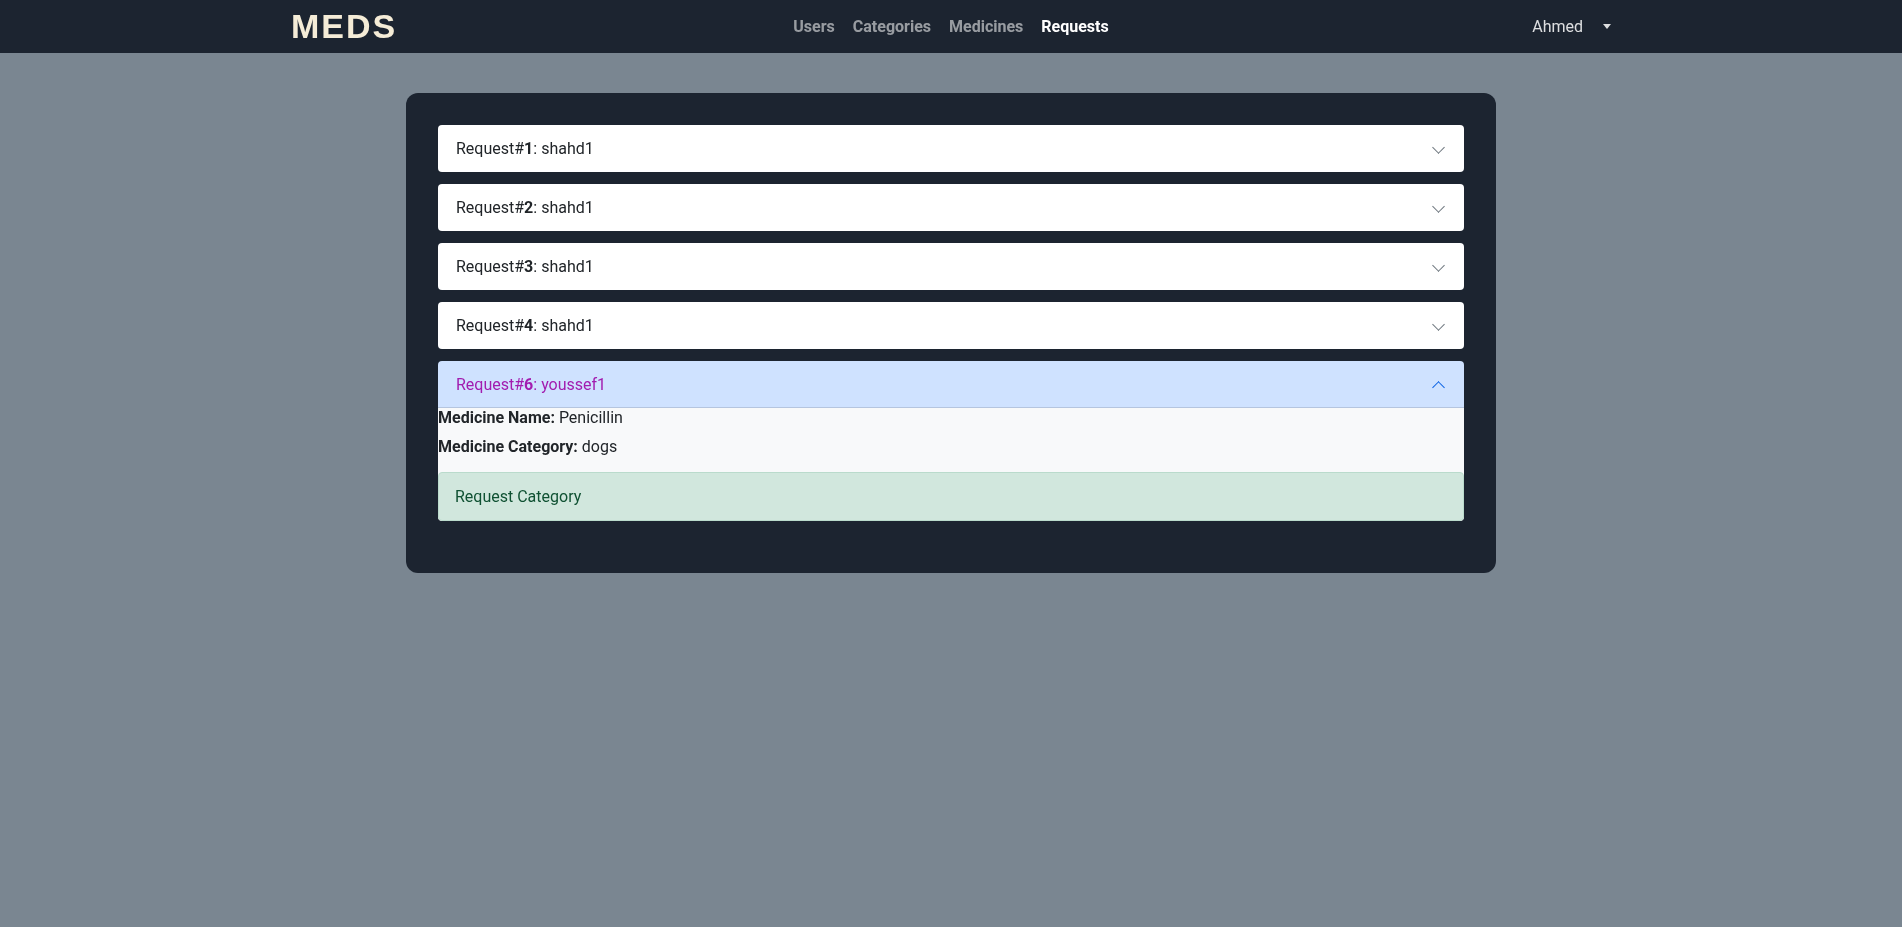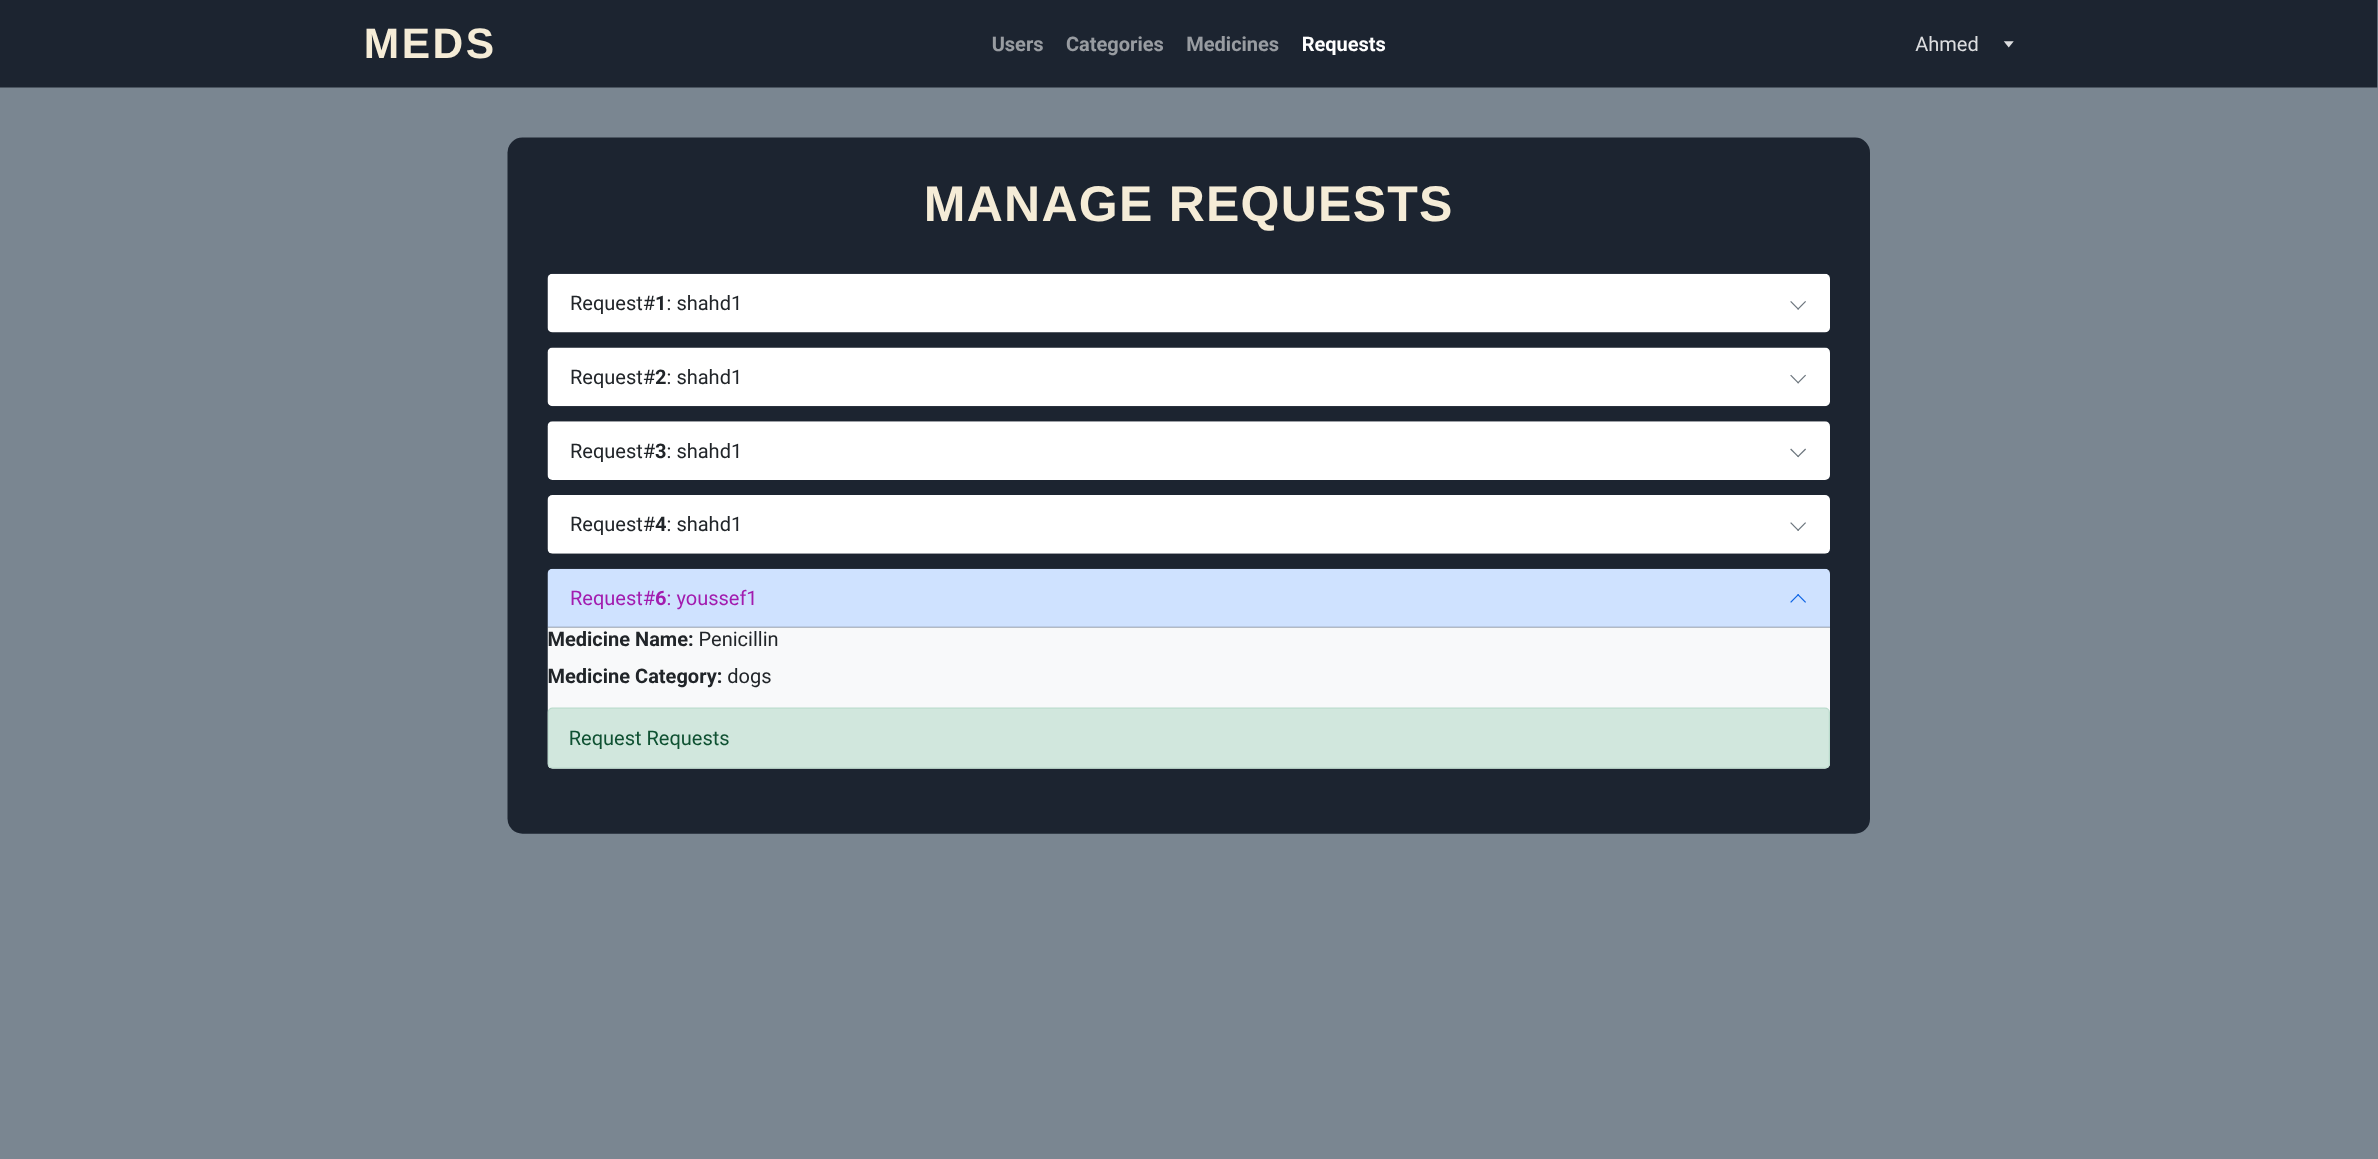--- a/index.html
+++ b/index.html
@@ -6,21 +6,21 @@
   body {
     font-family: -apple-system, BlinkMacSystemFont, "Segoe UI", Roboto, "Helvetica Neue", Arial, sans-serif;
     background: #7a8691;
     color: #212529;
     min-height: 927px;
   }
 
   
   .navbar {
     background: #1c2430;
-    height: 70px;
+    height: 53px;
     display: flex;
     align-items: center;
     padding: 0 40px;
   }
   .navbar-inner {
     width: 100%;
     max-width: 1320px;
     margin: 0 auto;
     display: flex;
     align-items: center;
@@ -153,21 +153,20 @@
       <span class="nav-link active">Requests</span>
     </div>
     <div class="user-menu">
       <span>Ahmed</span>
       <span class="caret-down"></span>
     </div>
   </div>
 </nav>
 
 <div class="container">
-  <h1 class="page-title">MANAGE REQUESTS</h1>
   <div id="accordion">
       <div class="accordion-item">
         <div class="accordion-header">
           <span class="req-label"><span>Request#</span><span class="num">1</span><span>: </span><span>shahd1</span></span>
           <span class="chevron"></span>
         </div>
       </div>
       <div class="accordion-item">
         <div class="accordion-header">
           <span class="req-label"><span>Request#</span><span class="num">2</span><span>: </span><span>shahd1</span></span>
@@ -187,17 +186,17 @@
         </div>
       </div>
       <div class="accordion-item">
         <div class="accordion-header expanded">
           <span class="req-label"><span>Request#</span><span class="num">6</span><span>: </span><span>youssef1</span></span>
           <span class="chevron"></span>
         </div>
         <div class="accordion-body">
           <div class="detail-line"><span class="label">Medicine Name:</span><span> Penicillin</span></div>
           <div class="detail-line"><span class="label">Medicine Category:</span><span> dogs</span></div>
-          <div class="alert-success">Request Requests</div>
+          <div class="alert-success">Request Category</div>
         </div>
       </div>
     </div>
 </div>
 
 </body></html>

